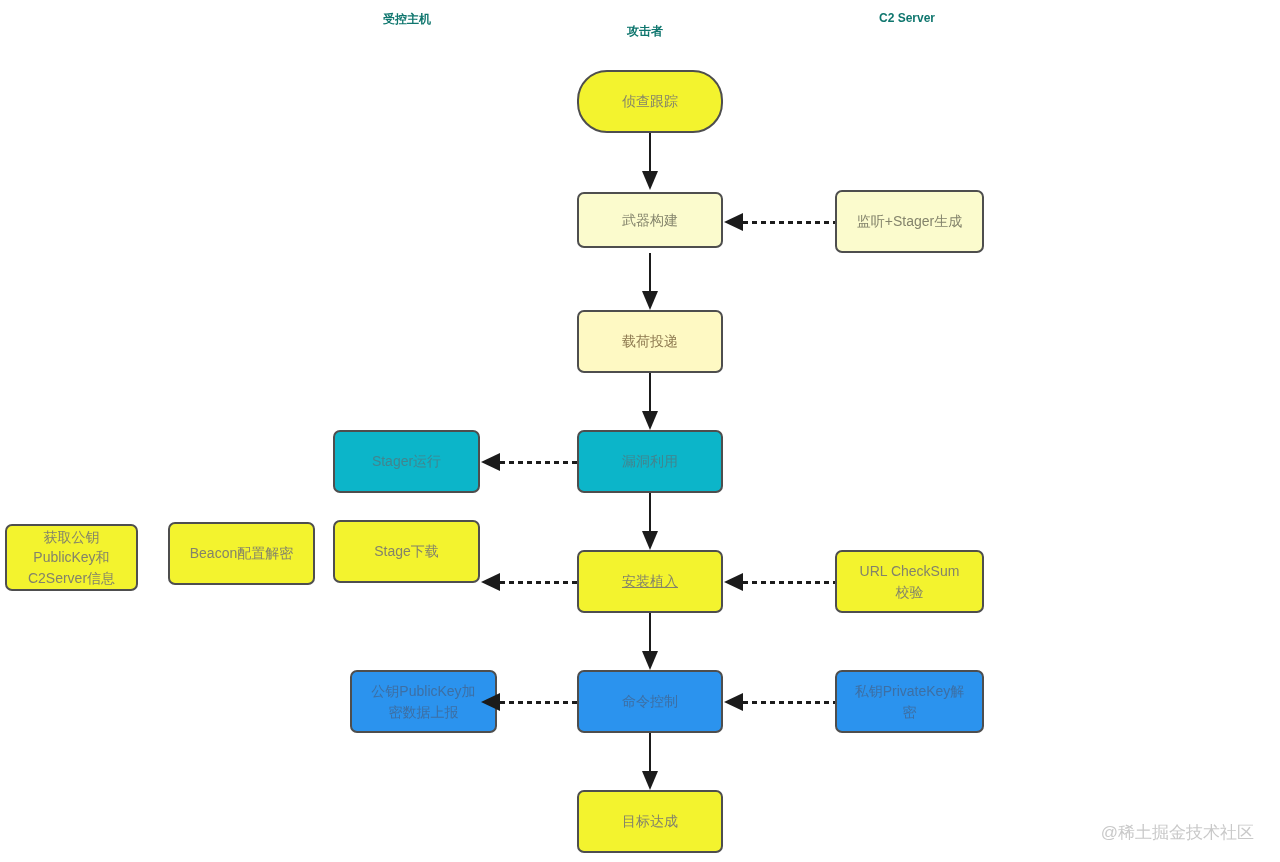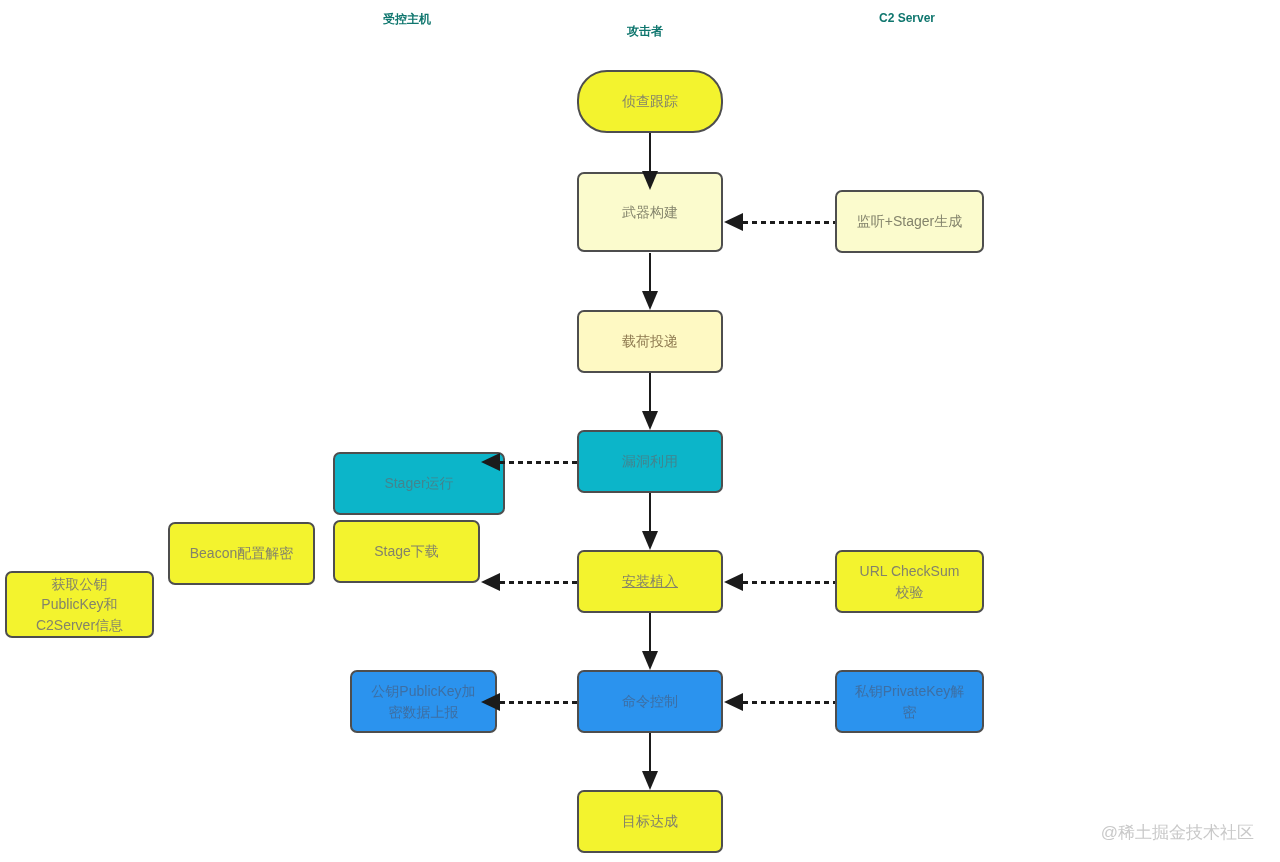--- a/index.html
+++ b/index.html
@@ -46,31 +46,31 @@
 </head>
 <body>
 
 <div id="stage">
 
   <div class="col-header" style="left:407px;">受控主机</div>
   <div class="col-header" style="left:645px;margin-top:12px;">攻击者</div>
   <div class="col-header" style="left:907px;">C2 Server</div>
 
   <div class="node yellow" style="left:577px;top:70px;width:146px;height:63px;border-radius:30px;">侦查跟踪</div>
-  <div class="node cream" style="left:577px;top:172px;width:146px;height:80px;">武器构建</div>
+  <div class="node cream" style="left:577px;top:192px;width:146px;height:56px;">武器构建</div>
   <div class="node orange" style="left:577px;top:310px;width:146px;height:63px;">载荷投递</div>
   <div class="node teal" style="left:577px;top:430px;width:146px;height:63px;">漏洞利用</div>
   <div class="node yellow" style="left:577px;top:550px;width:146px;height:63px;text-decoration:underline;">安装植入</div>
   <div class="node blue" style="left:577px;top:670px;width:146px;height:63px;">命令控制</div>
   <div class="node yellow" style="left:577px;top:790px;width:146px;height:63px;">目标达成</div>
 
-  <div class="node teal" style="left:333px;top:452px;width:172px;height:63px;">Stager运行</div>
+  <div class="node teal" style="left:333px;top:430px;width:147px;height:63px;">Stager运行</div>
   <div class="node yellow" style="left:333px;top:520px;width:147px;height:63px;">Stage下载</div>
   <div class="node yellow" style="left:168px;top:522px;width:147px;height:63px;">Beacon配置解密</div>
-  <div class="node yellow" style="left:5px;top:571px;width:149px;height:67px;">获取公钥
+  <div class="node yellow" style="left:5px;top:524px;width:133px;height:67px;">获取公钥
 PublicKey和
 C2Server信息</div>
   <div class="node blue" style="left:350px;top:670px;width:147px;height:63px;">公钥PublicKey加
 密数据上报</div>
 
   <div class="node cream" style="left:835px;top:190px;width:149px;height:63px;">监听+Stager生成</div>
   <div class="node yellow" style="left:835px;top:550px;width:149px;height:63px;">URL CheckSum
 校验</div>
   <div class="node blue" style="left:835px;top:670px;width:149px;height:63px;">私钥PrivateKey解
 密</div>

